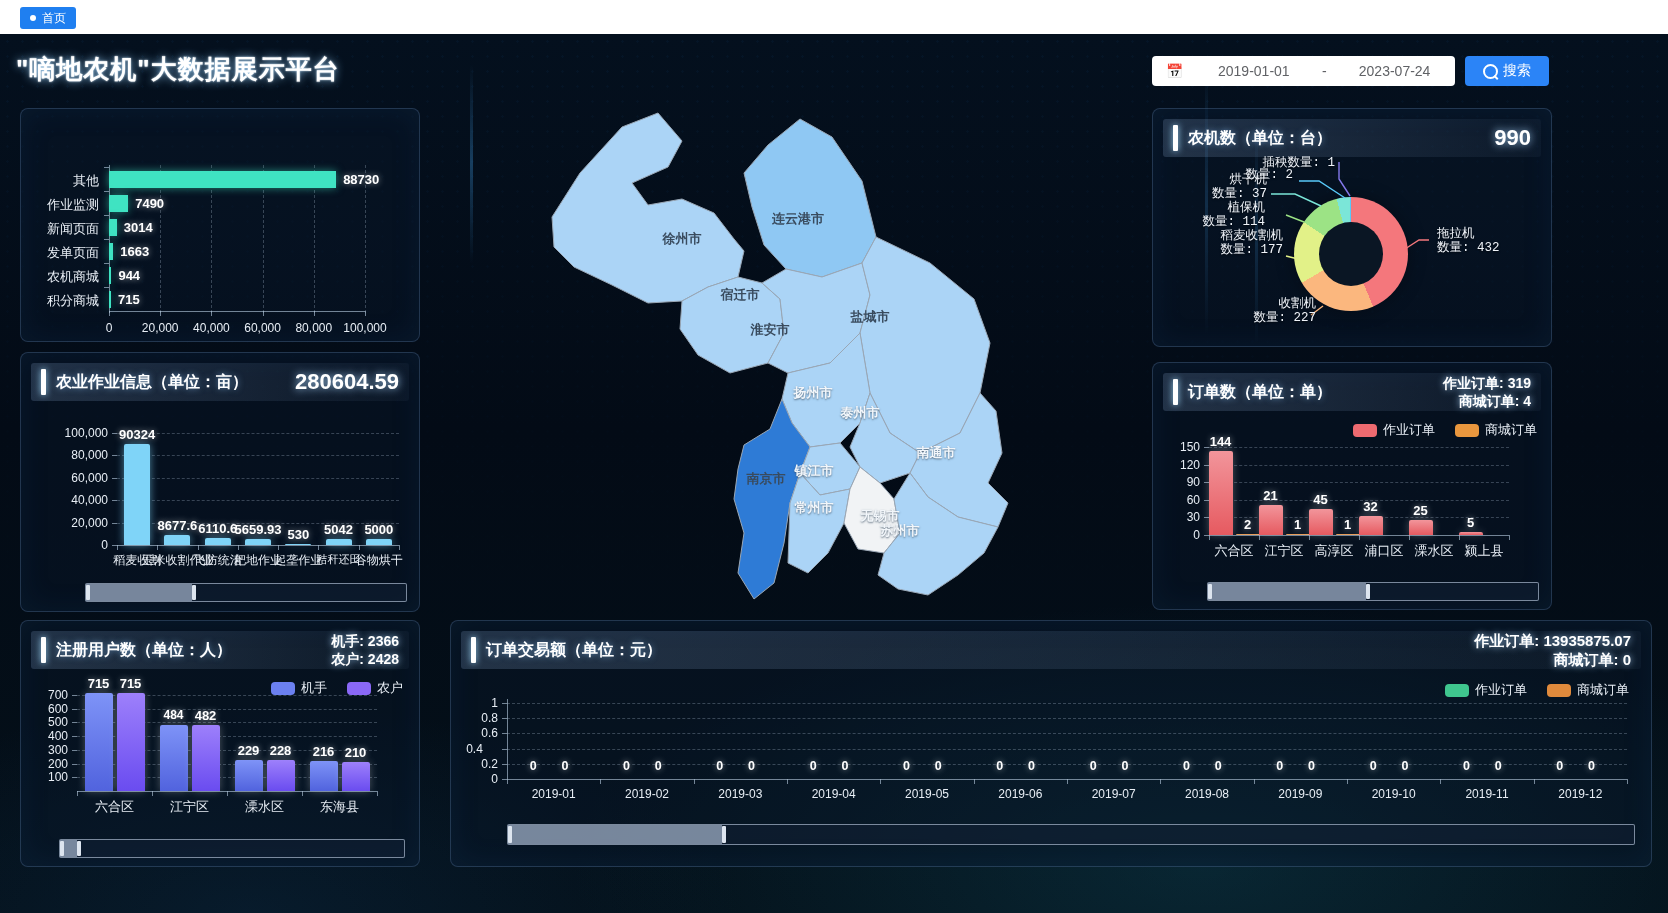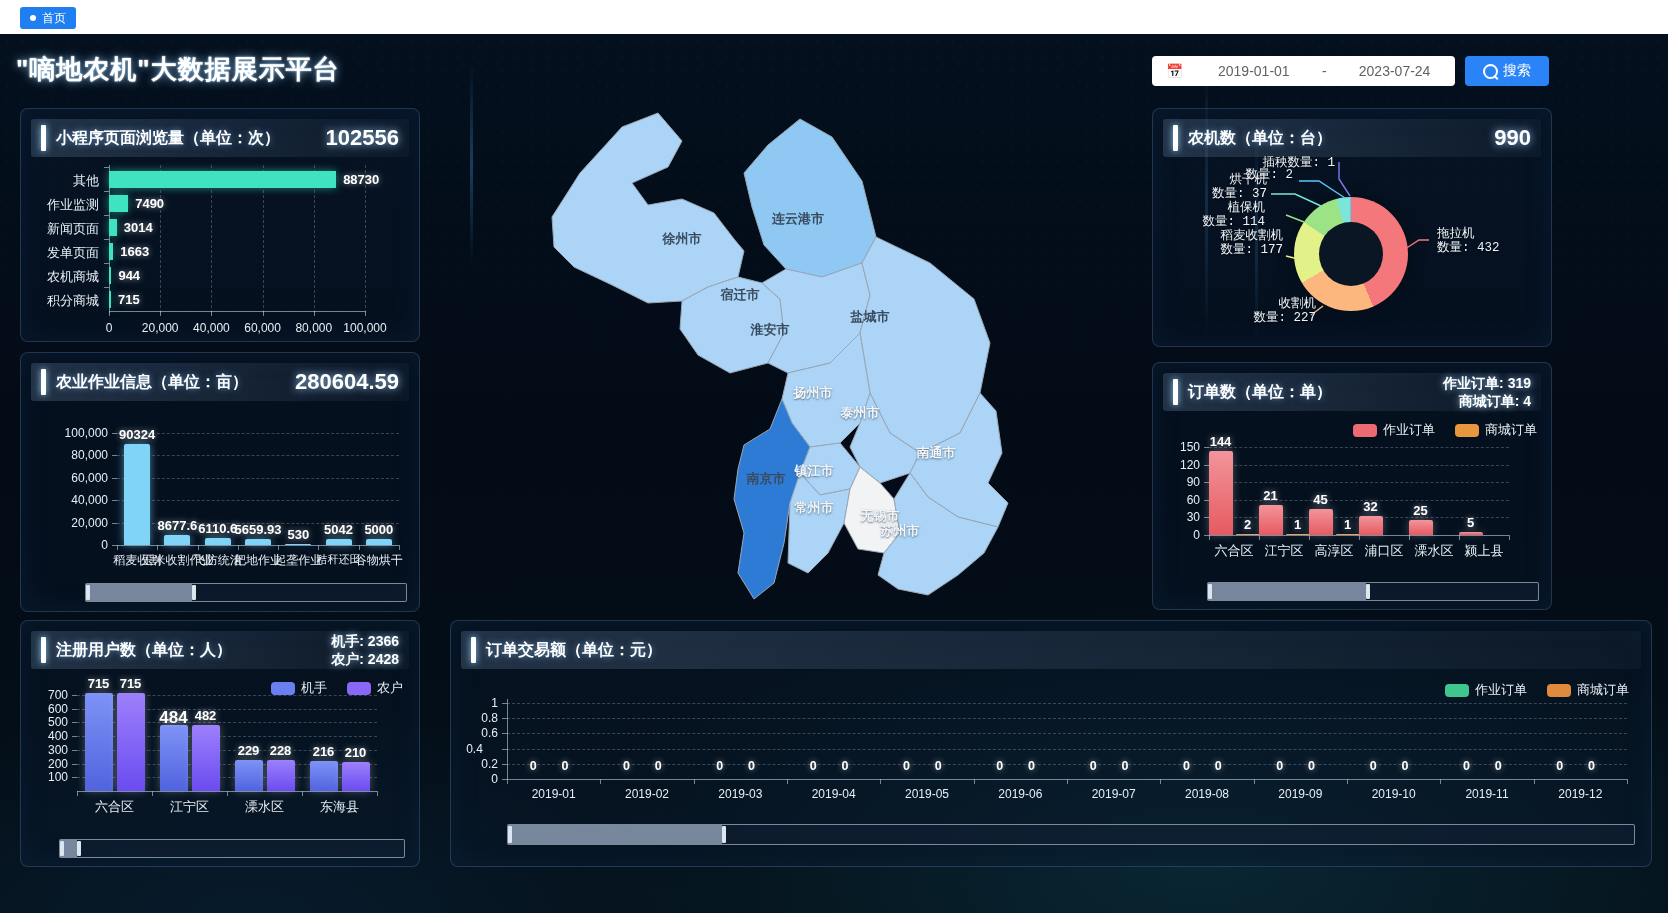--- a/index.html
+++ b/index.html
@@ -97,25 +97,20 @@
       <span class="date-val">2019-01-01</span>
       <span class="date-sep">-</span>
       <span class="date-val">2023-07-24</span>
     </div>
     <div class="search-btn">
       <span class="mag"></span>
       <span>搜索</span>
     </div>
 
     <div class="panel" style="left:20px;top:74px;width:398px;height:232px">
-      <div class="phead">
-        <div class="accent"></div>
-        <div class="p-title">小程序页面浏览量（单位：次）</div>
-        <div class="p-total">102556</div>
-      </div>
       <div class="chart" id="pv-chart">
           <div class="gridline-v" style="left: 139.2px; top: 56px; height: 148px;"></div>
           <div class="gridline-v" style="left: 190.4px; top: 56px; height: 148px;"></div>
           <div class="gridline-v" style="left: 241.6px; top: 56px; height: 148px;"></div>
           <div class="gridline-v" style="left: 292.8px; top: 56px; height: 148px;"></div>
           <div class="gridline-v" style="left: 344px; top: 56px; height: 148px;"></div>
           <div class="axisline-v" style="left: 88px; top: 56px; height: 148px;"></div>
           <div class="tick-label" style="left: 0px; top: 63px; width: 78px; text-align: right; font-size: 13px;">其他</div>
           <div class="bar" style="left: 88px; top: 62px; width: 227.149px; height: 17px; background: rgb(63, 227, 194); box-shadow: rgba(64, 227, 194, 0.55) 0px 0px 8px;"></div>
           <div class="val-label" style="left: 322.149px; top: 63px;">88730</div>
@@ -258,21 +253,21 @@
           <div class="gridline-h" style="left: 56px; top: 142.571px; width: 300px;"></div>
           <div class="tick-label" style="left: 0px; top: 149.286px; width: 47px; text-align: right;">100</div>
           <div class="tickmark" style="left: 51px; top: 156.286px; width: 5px; height: 1px;"></div>
           <div class="gridline-h" style="left: 56px; top: 156.286px; width: 300px;"></div>
           <div class="bar" style="left: 63.5px; top: 71.9429px; width: 28px; height: 98.0571px; background: linear-gradient(rgb(126, 147, 247), rgb(81, 99, 222)); border-radius: 2px 2px 0px 0px; box-shadow: rgba(255, 255, 255, 0.28) 0px 0px 9px;"></div>
           <div class="val-label" style="font-size: 13px; left: 77.5px; top: 54.9429px; transform: translateX(-50%);">715</div>
           <div class="bar" style="left: 95.5px; top: 71.9429px; width: 28px; height: 98.0571px; background: linear-gradient(rgb(157, 128, 251), rgb(106, 76, 240)); border-radius: 2px 2px 0px 0px; box-shadow: rgba(255, 255, 255, 0.28) 0px 0px 9px;"></div>
           <div class="val-label" style="font-size: 13px; left: 109.5px; top: 54.9429px; transform: translateX(-50%);">715</div>
           <div class="tick-label" style="left: 93.5px; top: 177px; transform: translateX(-50%); font-size: 13px;">六合区</div>
           <div class="bar" style="left: 138.5px; top: 103.623px; width: 28px; height: 66.3771px; background: linear-gradient(rgb(126, 147, 247), rgb(81, 99, 222)); border-radius: 2px 2px 0px 0px; box-shadow: rgba(255, 255, 255, 0.28) 0px 0px 9px;"></div>
-          <div class="val-label" style="font-size: 17px; left: 152.5px; top: 86.6229px; transform: translateX(-50%);">484</div>
+          <div class="val-label" style="font-size: 12px; left: 152.5px; top: 86.6229px; transform: translateX(-50%);">484</div>
           <div class="bar" style="left: 170.5px; top: 103.897px; width: 28px; height: 66.1029px; background: linear-gradient(rgb(157, 128, 251), rgb(106, 76, 240)); border-radius: 2px 2px 0px 0px; box-shadow: rgba(255, 255, 255, 0.28) 0px 0px 9px;"></div>
           <div class="val-label" style="font-size: 13px; left: 184.5px; top: 86.8971px; transform: translateX(-50%);">482</div>
           <div class="tick-label" style="left: 168.5px; top: 177px; transform: translateX(-50%); font-size: 13px;">江宁区</div>
           <div class="bar" style="left: 213.5px; top: 138.594px; width: 28px; height: 31.4057px; background: linear-gradient(rgb(126, 147, 247), rgb(81, 99, 222)); border-radius: 2px 2px 0px 0px; box-shadow: rgba(255, 255, 255, 0.28) 0px 0px 9px;"></div>
           <div class="val-label" style="font-size: 13px; left: 227.5px; top: 121.594px; transform: translateX(-50%);">229</div>
           <div class="bar" style="left: 245.5px; top: 138.731px; width: 28px; height: 31.2686px; background: linear-gradient(rgb(157, 128, 251), rgb(106, 76, 240)); border-radius: 2px 2px 0px 0px; box-shadow: rgba(255, 255, 255, 0.28) 0px 0px 9px;"></div>
           <div class="val-label" style="font-size: 13px; left: 259.5px; top: 121.731px; transform: translateX(-50%);">228</div>
           <div class="tick-label" style="left: 243.5px; top: 177px; transform: translateX(-50%); font-size: 13px;">溧水区</div>
           <div class="bar" style="left: 288.5px; top: 140.377px; width: 28px; height: 29.6229px; background: linear-gradient(rgb(126, 147, 247), rgb(81, 99, 222)); border-radius: 2px 2px 0px 0px; box-shadow: rgba(255, 255, 255, 0.28) 0px 0px 9px;"></div>
           <div class="val-label" style="font-size: 13px; left: 302.5px; top: 123.377px; transform: translateX(-50%);">216</div>
@@ -414,20 +409,24 @@
         <div class="dz-active" style="left:0;width:48%"></div>
         <div class="dz-h" style="left:0"></div>
         <div class="dz-h" style="left:48%"></div>
       </div>
     </div>
 
     <div class="panel" style="left:450px;top:586px;width:1200px;height:245px">
       <div class="phead">
         <div class="accent"></div>
         <div class="p-title">订单交易额（单位：元）</div>
+        <div class="p-stats" style="font-size:15px">
+          <div>作业订单: 13935875.07</div>
+          <div>商城订单: 0</div>
+        </div>
       </div>
       <div class="legend" style="right:22px;top:60px">
         <div class="legend-item">
           <span class="swatch" style="background: rgb(63, 198, 142);"></span>
           <span>作业订单</span>
         </div>
         <div class="legend-item">
           <span class="swatch" style="background: rgb(224, 138, 60);"></span>
           <span>商城订单</span>
         </div>

